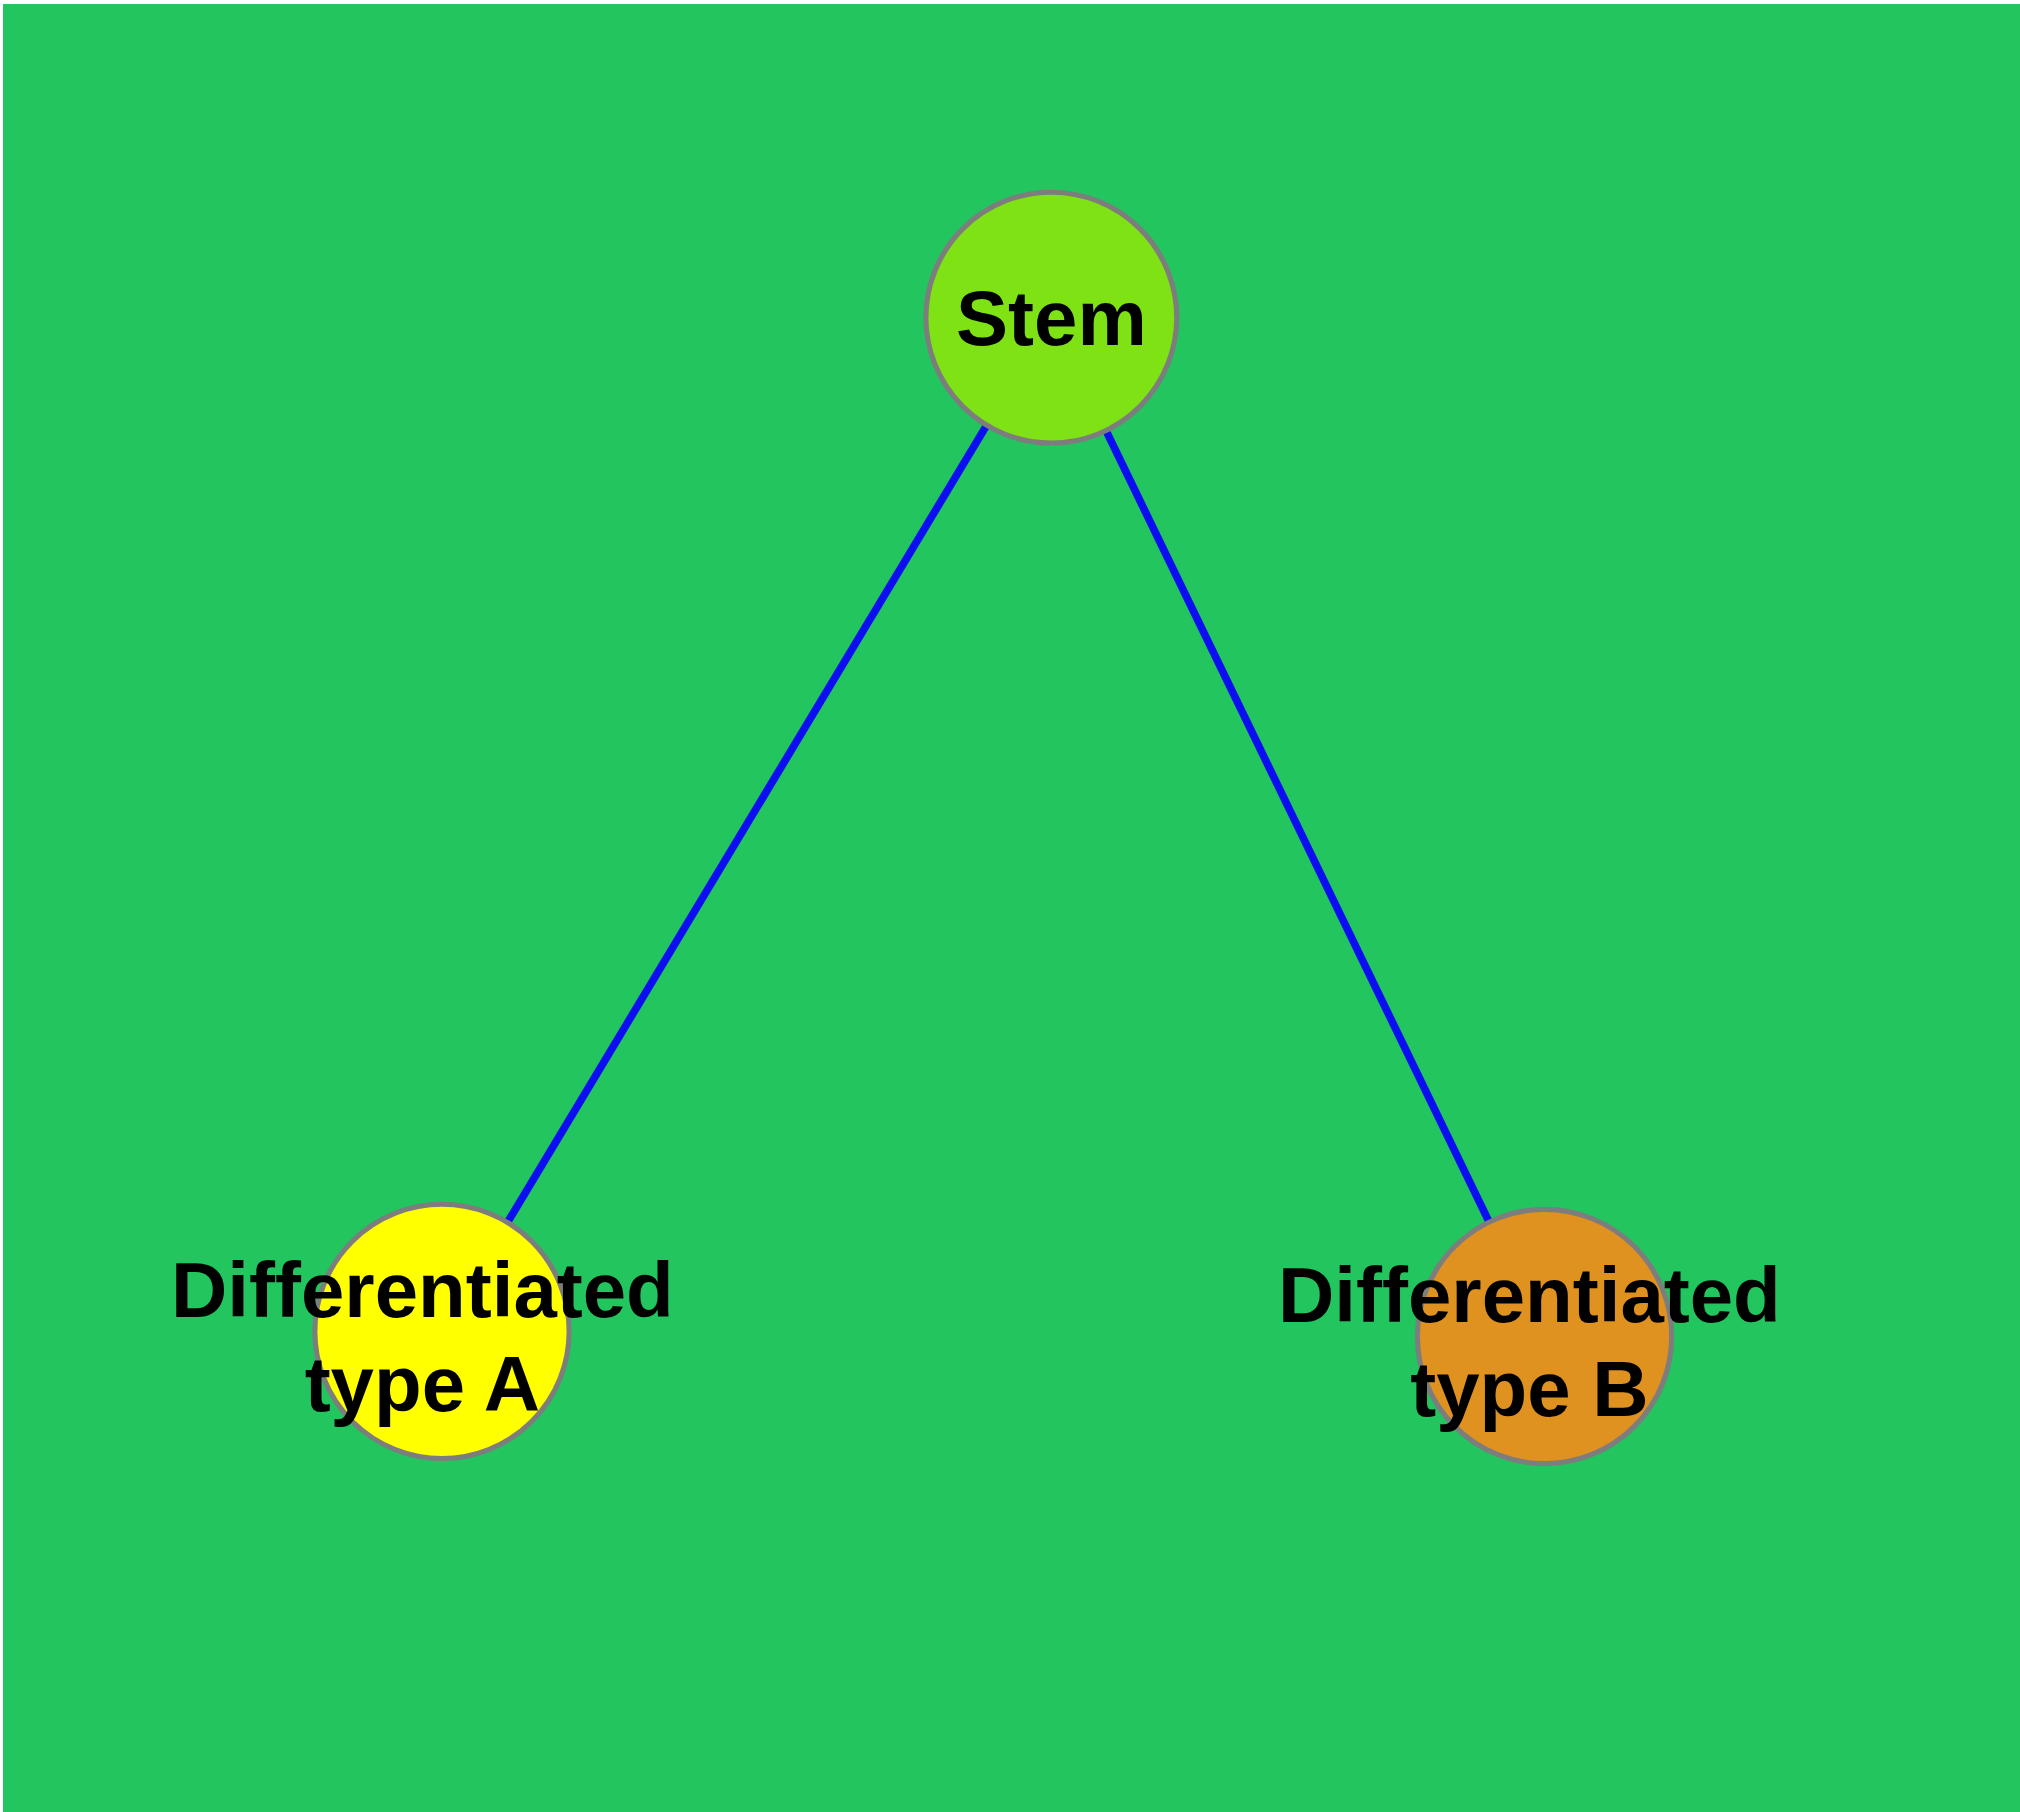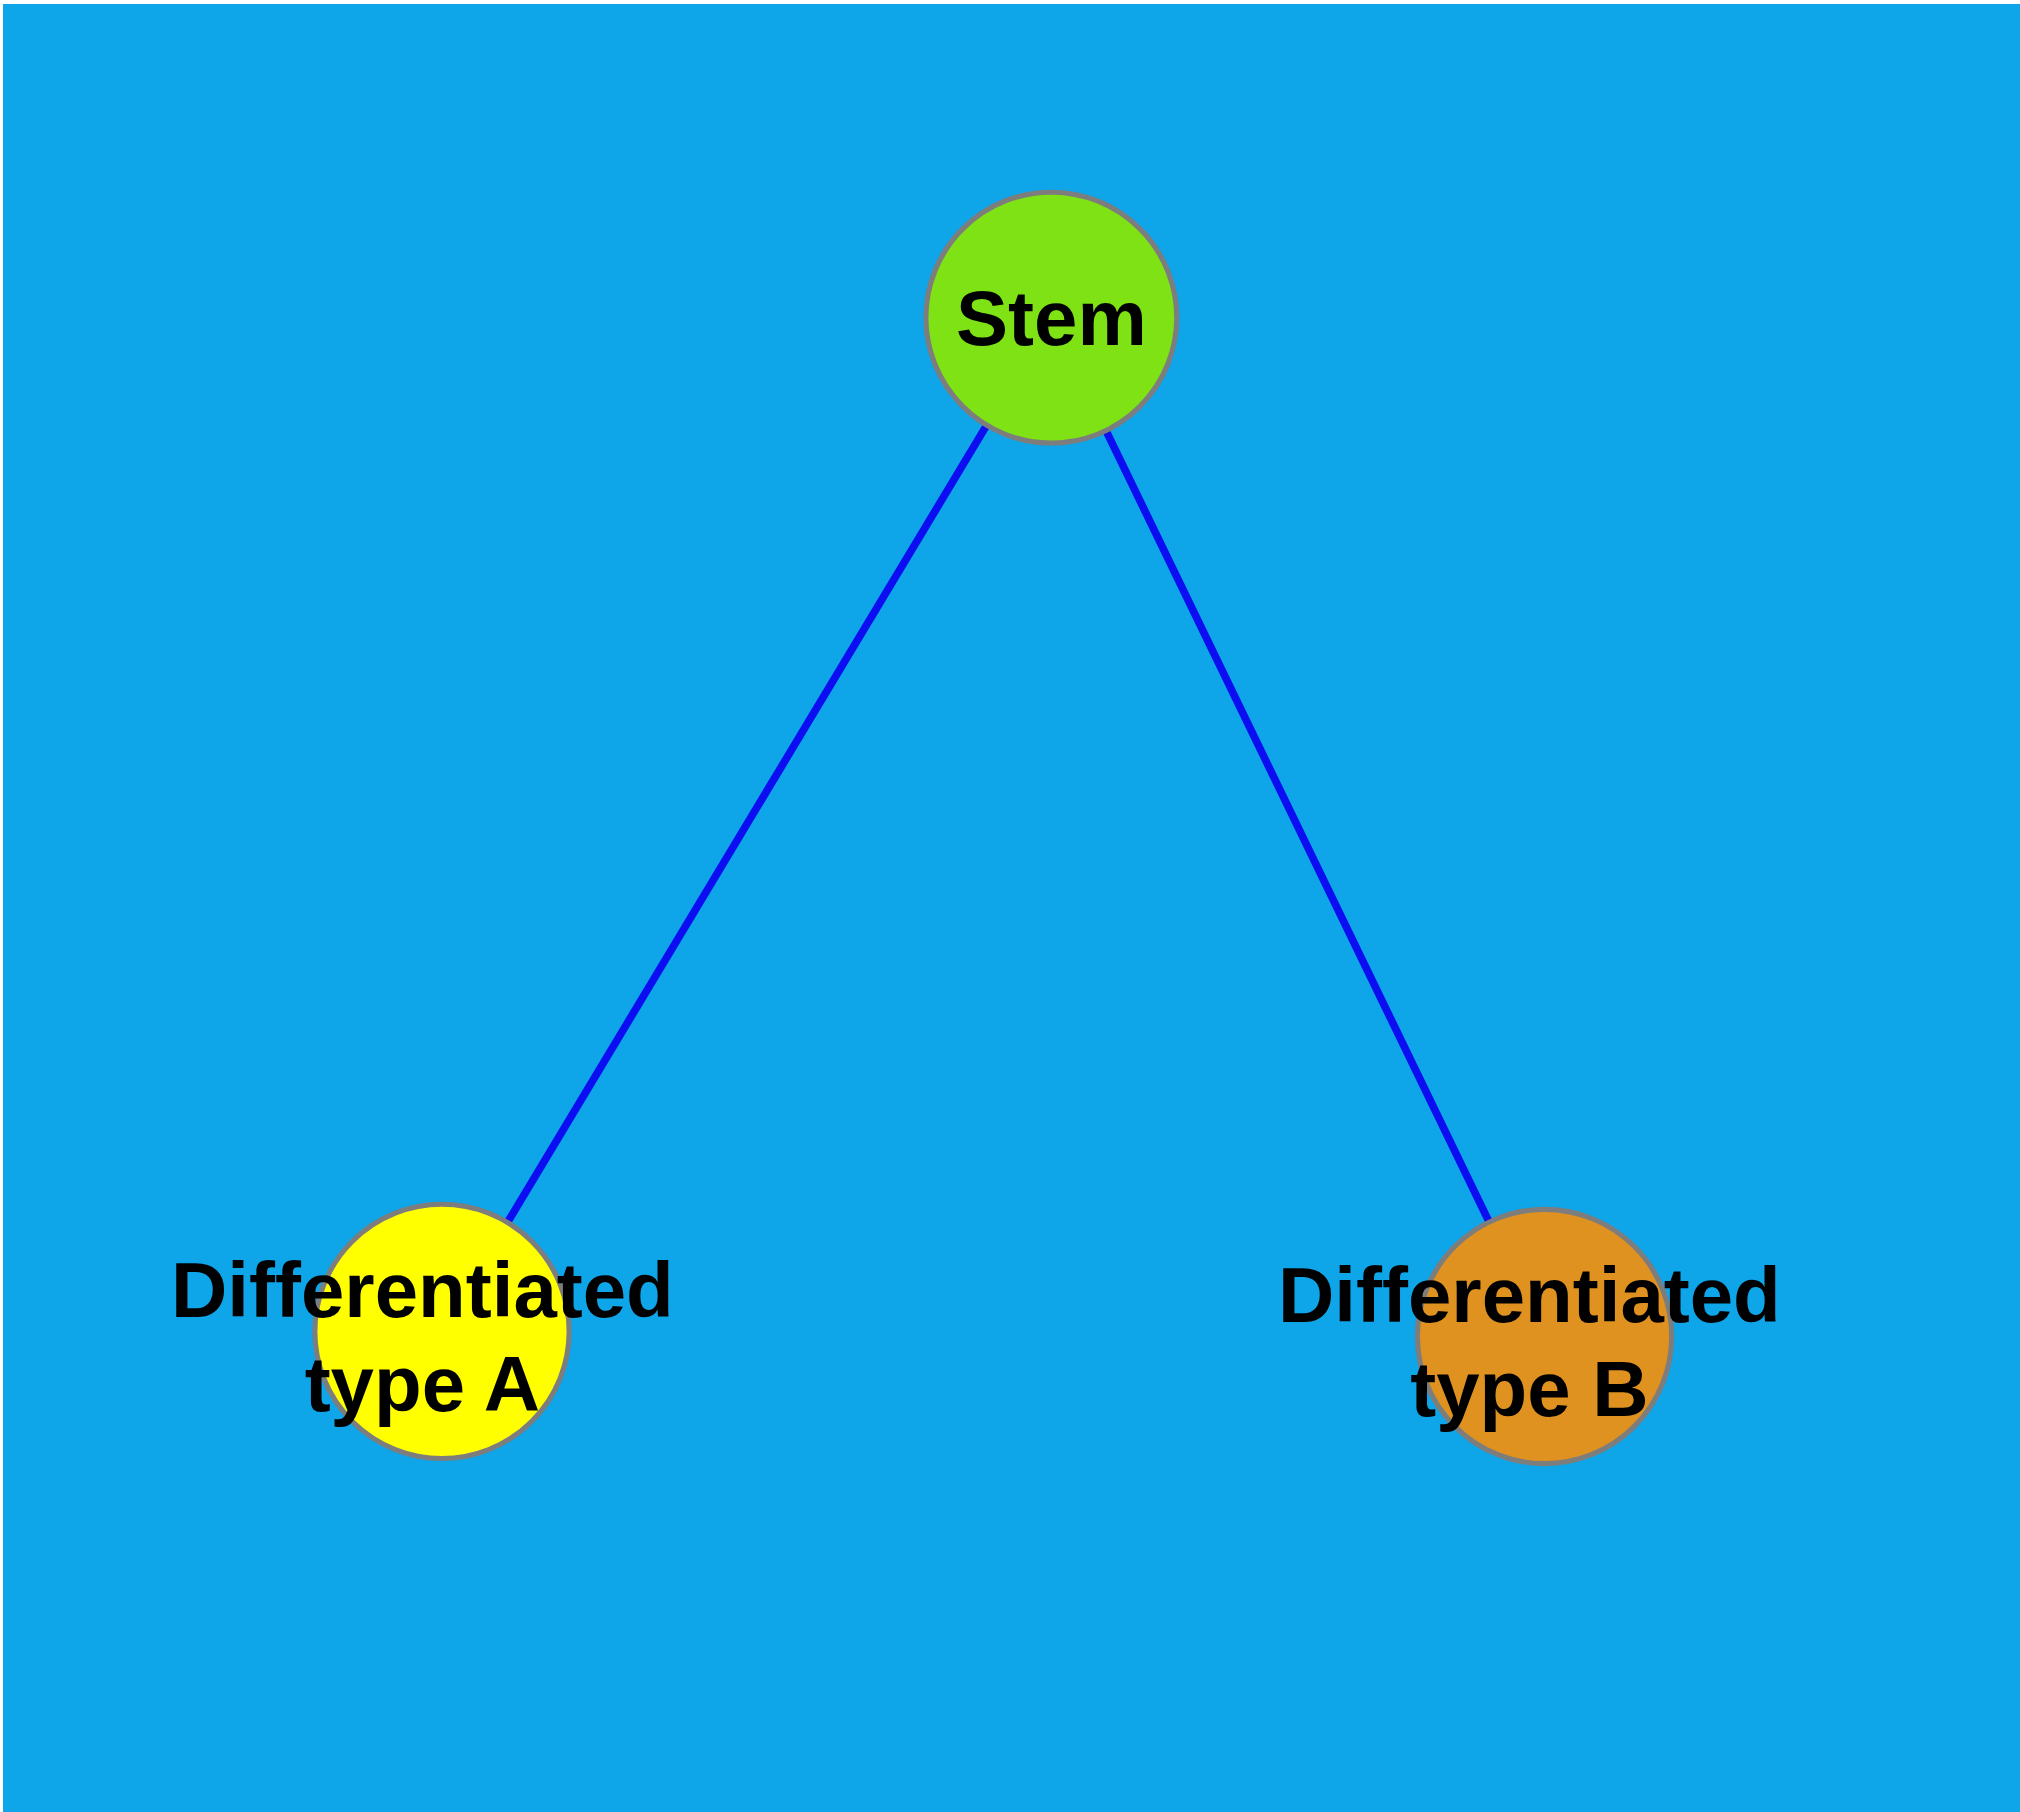--- a/index.html
+++ b/index.html
@@ -41,21 +41,21 @@
     line-height: 1.2;
     text-align: center;
     white-space: pre-line;
     letter-spacing: 0px;
     user-select: none;
   }
 </style>
 </head>
 <body style="background: rgb(255, 255, 255);">
 
-<div id="stage" style="background: #0ea5e9;">
+<div id="stage" style="background: #22c55e;">
   <svg id="graph-svg" viewBox="0 0 2380 2133" preserveAspectRatio="none">
     <line class="edge" x1="1237" y1="370" x2="518" y2="1566" stroke="#0d0df2"></line>
     <line class="edge" x1="1237" y1="370" x2="1819" y2="1572" stroke="#0d0df2"></line>
     <circle class="node-circle" cx="1237" cy="370" r="148" fill="#7ee214" stroke="#7d7d7d"></circle>
     <circle class="node-circle" cx="518" cy="1566" r="150" fill="#ffff00" stroke="#7d7d7d"></circle>
     <circle class="node-circle" cx="1819" cy="1572" r="150" fill="#e09220" stroke="#7d7d7d"></circle>
   </svg>
 
   <div class="node-label" style="left: 1048px; top: 315px; color: rgb(0, 0, 0);">Stem</div>
 

